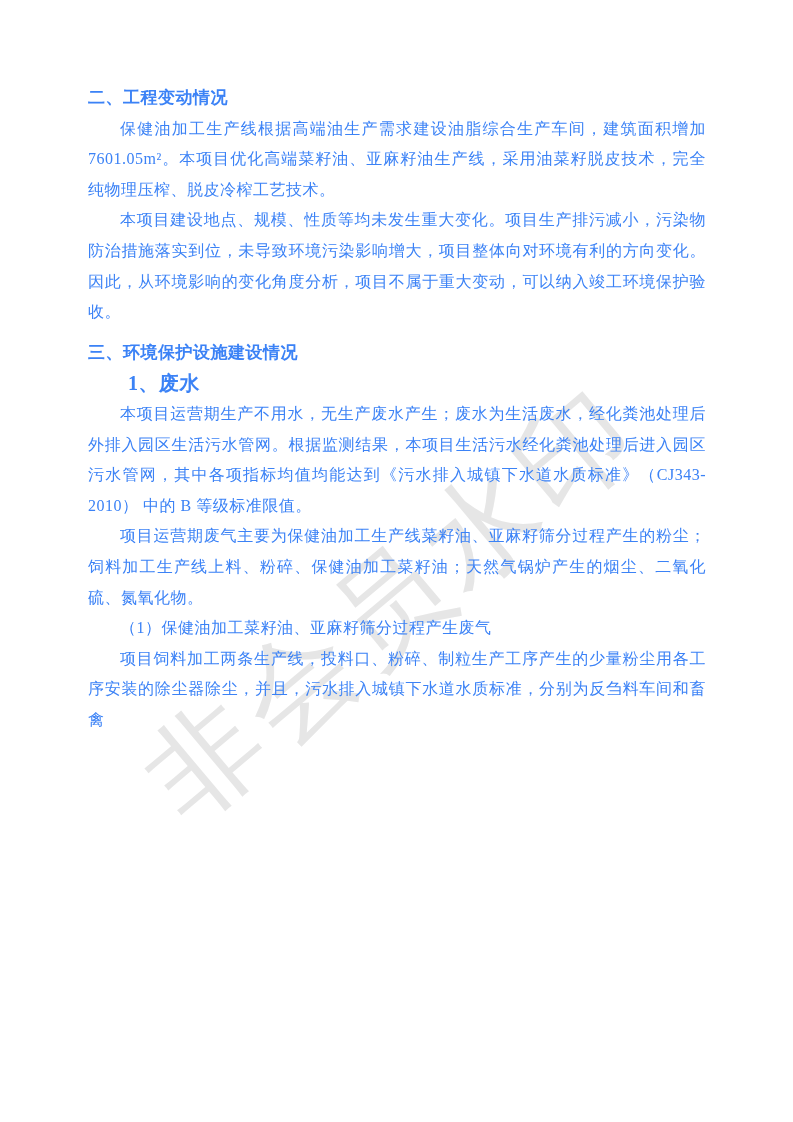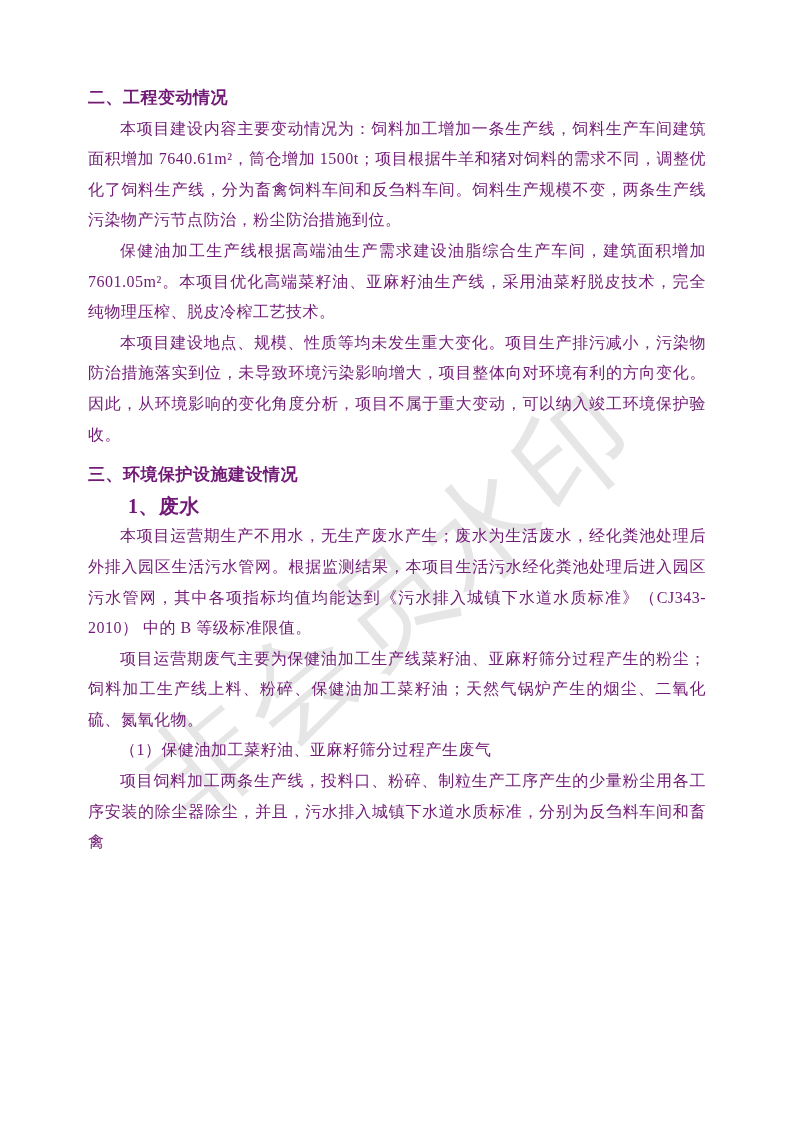--- a/index.html
+++ b/index.html
@@ -23,21 +23,21 @@
     white-space: nowrap;
     color: #e6e6e6;
     z-index: 0;
     user-select: none;
   }
   .content {
     position: absolute;
     left: 88px; top: 83px;
     width: 618px;
     z-index: 1;
-    color: #701a75;
+    color: #3b82f6;
     font-size: 16px;
     line-height: 30.6px;
     letter-spacing: 0.5px;
     text-align: justify;
   }
   .content p { margin: 0; text-indent: 2em; }
   .h { margin: 0; font-weight: bold; line-height: 30.6px; }
   .h-main { font-size: 17px; text-indent: 0; }
   .h-sub { font-size: 20px; text-indent: 2em; margin: 0; }
   .sp-before { margin-top: 10px; }
@@ -46,21 +46,20 @@
 <body>
 
 <div class="page">
 
   <div class="watermark">非会员水印</div>
 
   <div class="content">
 
     <h2 class="h h-main">二、工程变动情况</h2>
 
-    <p>本项目建设内容主要变动情况为：饲料加工增加一条生产线，饲料生产车间建筑面积增加 7640.61m²，筒仓增加 1500t；项目根据牛羊和猪对饲料的需求不同，调整优化了饲料生产线，分为畜禽饲料车间和反刍料车间。饲料生产规模不变，两条生产线污染物产污节点防治，粉尘防治措施到位。</p>
 
     <p>保健油加工生产线根据高端油生产需求建设油脂综合生产车间，建筑面积增加 7601.05m²。本项目优化高端菜籽油、亚麻籽油生产线，采用油菜籽脱皮技术，完全纯物理压榨、脱皮冷榨工艺技术。</p>
 
     <p>本项目建设地点、规模、性质等均未发生重大变化。项目生产排污减小，污染物防治措施落实到位，未导致环境污染影响增大，项目整体向对环境有利的方向变化。因此，从环境影响的变化角度分析，项目不属于重大变动，可以纳入竣工环境保护验收。</p>
 
     <h2 class="h h-main sp-before">三、环境保护设施建设情况</h2>
 
     <h3 class="h h-sub">1、废水</h3>
 
     <p>本项目运营期生产不用水，无生产废水产生；废水为生活废水，经化粪池处理后外排入园区生活污水管网。根据监测结果，本项目生活污水经化粪池处理后进入园区污水管网，其中各项指标均值均能达到《污水排入城镇下水道水质标准》（CJ343-2010） 中的 B 等级标准限值。</p>

